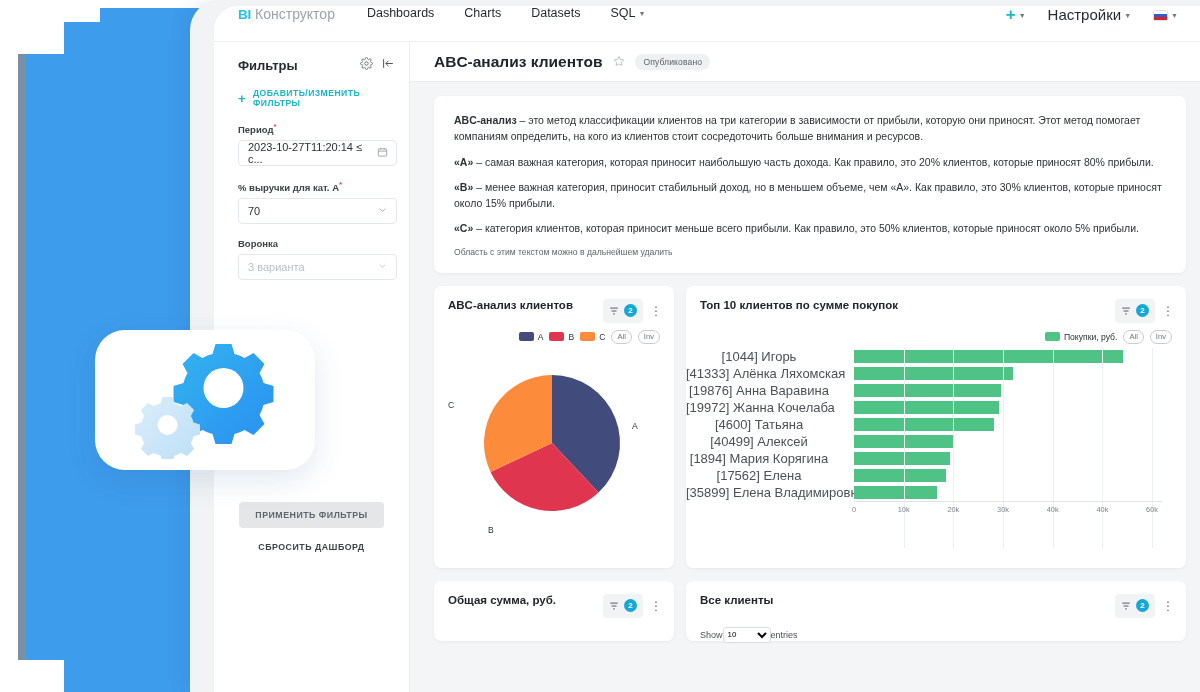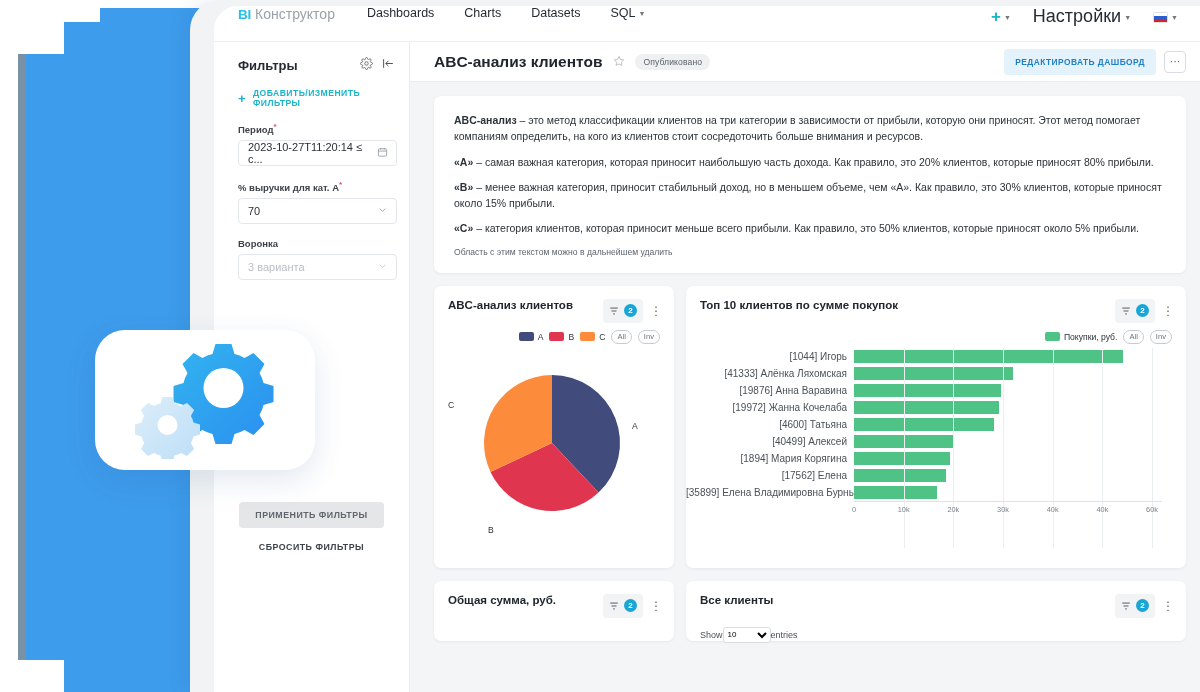--- a/index.html
+++ b/index.html
@@ -66,21 +66,21 @@
     border-bottom:1px solid #eceef0;
   }
   .brand { display:flex; align-items:baseline; gap:4px; margin-left:24px; }
   .brand-bi { color:#27c0e8; font-weight:700; font-size:13.5px; letter-spacing:-.2px; }
   .brand-name { color:#9aa3ab; font-weight:400; font-size:14px; }
   .nav-links { display:flex; align-items:center; gap:30px; margin-left:32px; }
   .nav-link { font-size:12.5px; color:#262b33; cursor:pointer; white-space:nowrap; }
   .nav-caret { font-size:7px; color:#777; margin-left:3px; display:inline-block; vertical-align:middle;}
   .nav-right { margin-left:auto; display:flex; align-items:center; gap:22px; margin-right:22px; }
   .plus-btn { color:#19b5c9; font-size:17px; font-weight:700; line-height:1; cursor:pointer; }
-  .settings-link { font-size:18px; color:#262b33; cursor:pointer; }
+  .settings-link { font-size:15px; color:#262b33; cursor:pointer; }
   .flag { width:15px; height:11px; border-radius:1.5px; overflow:hidden; display:inline-block;
           background:linear-gradient(to bottom,#fff 0 33%,#2b5fd0 33% 66%,#d8232a 66% 100%);
           border:1px solid #dfe2e5; vertical-align:middle; }
 
   
   .sidebar {
     position:absolute; left:0; top:36px; width:196px; bottom:0;
     background:#ffffff; border-right:1px solid #e9ebee;
   }
   .sb-head { display:flex; align-items:center; padding:14px 14px 6px 24px; }
@@ -166,21 +166,21 @@
   .pill-btn {
     border:1px solid #c6cbd1; border-radius:9px; color:#6e757c; font-size:7.6px;
     padding:2px 5px; cursor:pointer; line-height:1;
   }
 
   .pie-wrap { position:absolute; left:0; right:0; top:62px; bottom:0; }
   .pie-label { position:absolute; font-size:8.6px; color:#2c3238; }
 
   .bar-area { position:absolute; left:0; right:0; top:62px; bottom:0; }
   .bar-row { display:flex; align-items:center; height:17px; }
-  .bar-name { width:168px; text-align:right; padding-right:7px; font-size:10px; color:#4a5157; white-space:nowrap; overflow:hidden; }
+  .bar-name { width:168px; text-align:center; padding-right:22px; font-size:13px; color:#4a5157; white-space:nowrap; overflow:hidden; }
   .bar-track { position:relative; flex:1; height:13px; }
   .bar-fill { position:absolute; left:0; top:0; bottom:0; background:#4fc285; border-radius:0; }
   .bar-axis { position:relative; height:20px; margin-left:168px; margin-right:24px; border-top:1px solid #dfe3e7; }
   .tick { position:absolute; top:3px; transform:translateX(-50%); font-size:7.4px; color:#7b828a; }
   .gridline { position:absolute; top:0; bottom:20px; width:1px; background:#eceff2; }
 
   .row2 { display:flex; gap:12px; margin-top:13px; }
   .card-sum { width:240px; flex:none; height:60px; }
   .card-all { flex:1; height:60px; }
   .table-ctrl { display:flex; align-items:center; padding:9px 0 0 14px; font-size:9px; color:#4a5157; }
@@ -298,36 +298,32 @@
           <span class="field-ic">
             <svg width="11" height="11" viewBox="0 0 24 24" fill="none" stroke="#c3c9cf" stroke-width="2">
                   <path d="M6 9l6 6 6-6"></path>
                 </svg>
           </span>
         </div>
       </div>
 
       <div class="sb-actions">
         <button class="btn-apply">ПРИМЕНИТЬ ФИЛЬТРЫ</button>
-        <button class="btn-reset">СБРОСИТЬ ФИЛЬТРЫ</button>
+        <button class="btn-reset">СБРОСИТЬ ДАШБОРД</button>
       </div>
     </div>
 
     <div class="dash-header">
       <div class="dash-title">ABC-анализ клиентов</div>
       <span class="star-icon">
         <svg width="12" height="12" viewBox="0 0 24 24" fill="none" stroke="#b6bcc3" stroke-width="1.8">
               <path d="M12 3l2.9 5.9 6.5.9-4.7 4.6 1.1 6.4-5.8-3-5.8 3 1.1-6.4L2.6 9.8l6.5-.9z"></path>
             </svg>
       </span>
       <span class="pub-badge">Опубликовано</span>
-      <div class="dash-right">
-        <button class="btn-edit">РЕДАКТИРОВАТЬ ДАШБОРД</button>
-        <div class="btn-dots">···</div>
-      </div>
     </div>
 
     <div class="content">
 
       <div class="card text-card">
         <p><b>ABC-анализ</b><span> – это метод классификации клиентов на три категории в зависимости от прибыли, которую они приносят. Этот метод помогает компаниям определить, на кого из клиентов стоит сосредоточить больше внимания и ресурсов.</span></p>
         <p><b>«A»</b><span> – самая важная категория, которая приносит наибольшую часть дохода. Как правило, это 20% клиентов, которые приносят 80% прибыли.</span></p>
         <p><b>«B»</b><span> – менее важная категория, приносит стабильный доход, но в меньшем объеме, чем «A». Как правило, это 30% клиентов, которые приносят около 15% прибыли.</span></p>
         <p><b>«C»</b><span> – категория клиентов, которая приносит меньше всего прибыли. Как правило, это 50% клиентов, которые приносят около 5% прибыли.</span></p>
         <p class="note">Область с этим текстом можно в дальнейшем удалить</p>

